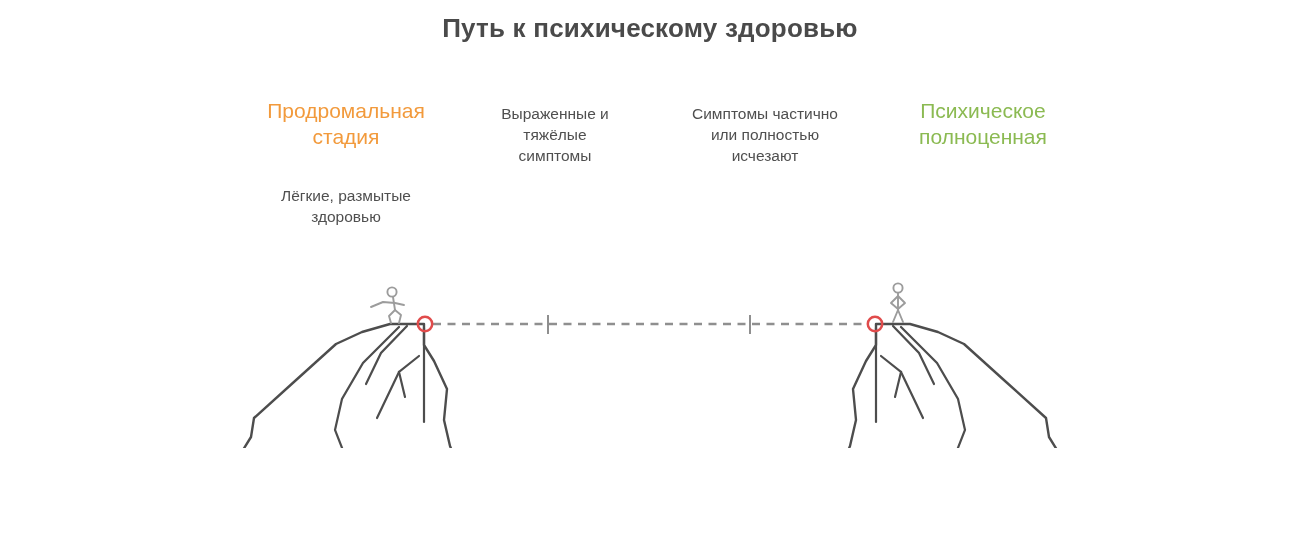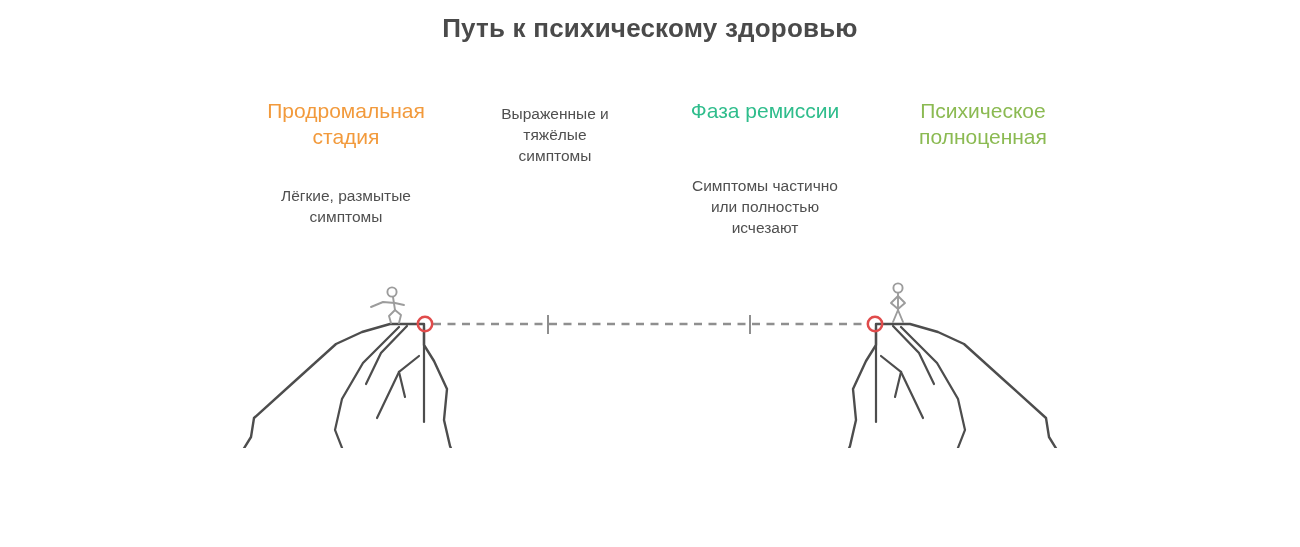--- a/index.html
+++ b/index.html
@@ -29,31 +29,30 @@
 <body>
 
 <div class="canvas">
 
   <h1 class="title">Путь к психическому здоровью</h1>
 
   <div class="stage" style="left:236px">
     <div class="stage-label" style="color: rgb(242, 154, 60);">Продромальная
 стадия</div>
     <div class="stage-desc">Лёгкие, размытые
-симптомы</div>
+здоровью</div>
   </div>
 
   <div class="stage" style="left:445px">
     <div class="stage-desc">Выраженные и
 тяжёлые
 симптомы</div>
   </div>
 
   <div class="stage" style="left:655px">
-    <div class="stage-label" style="color: rgb(47, 189, 140);">Фаза ремиссии</div>
     <div class="stage-desc">Симптомы частично
 или полностью
 исчезают</div>
   </div>
 
   <div class="stage" style="left:873px">
     <div class="stage-label" style="color: rgb(139, 186, 82);">Психическое
 полноценная</div>
   </div>
 

